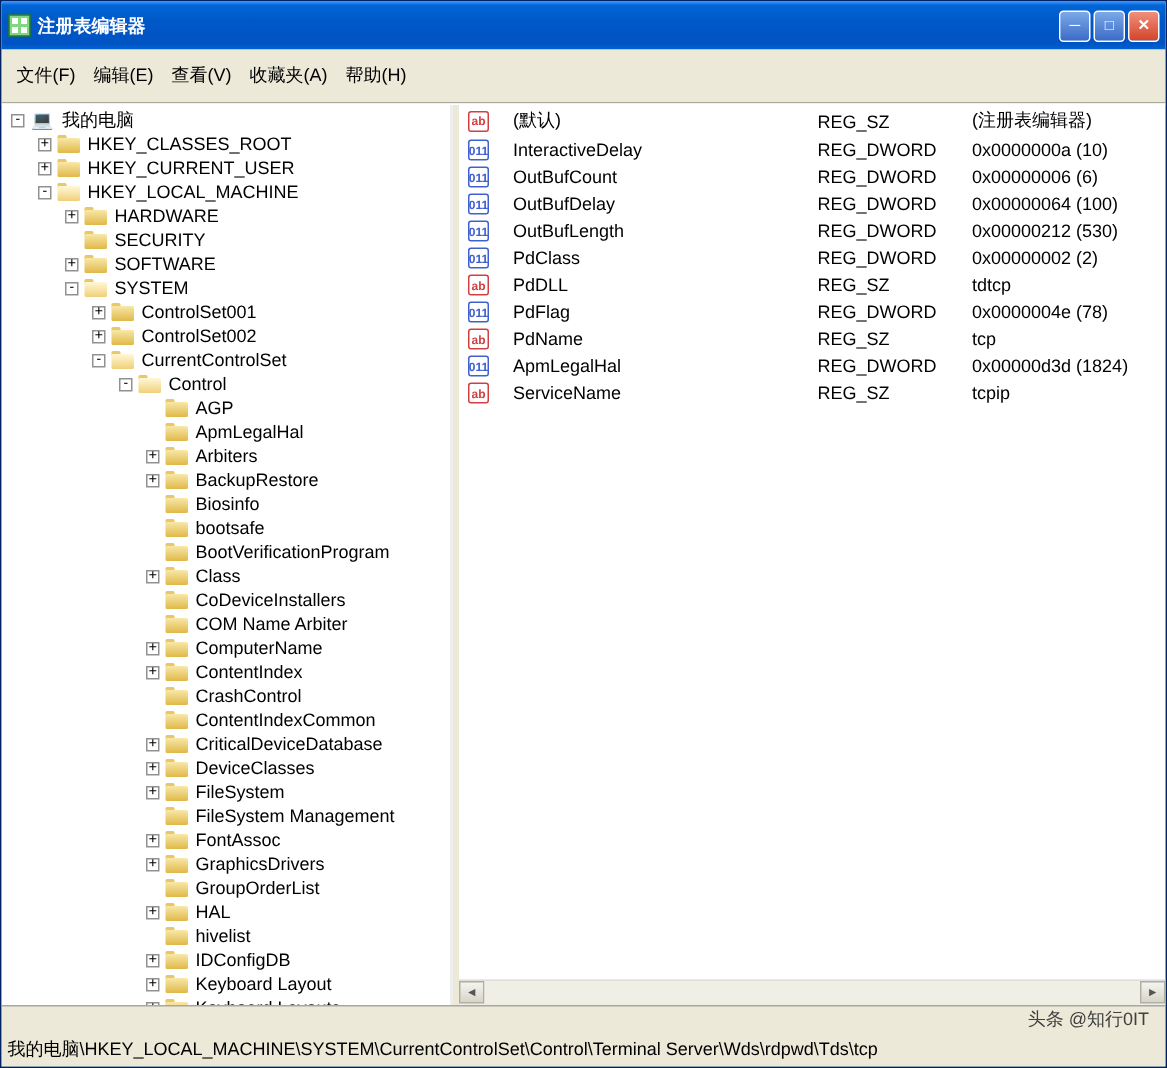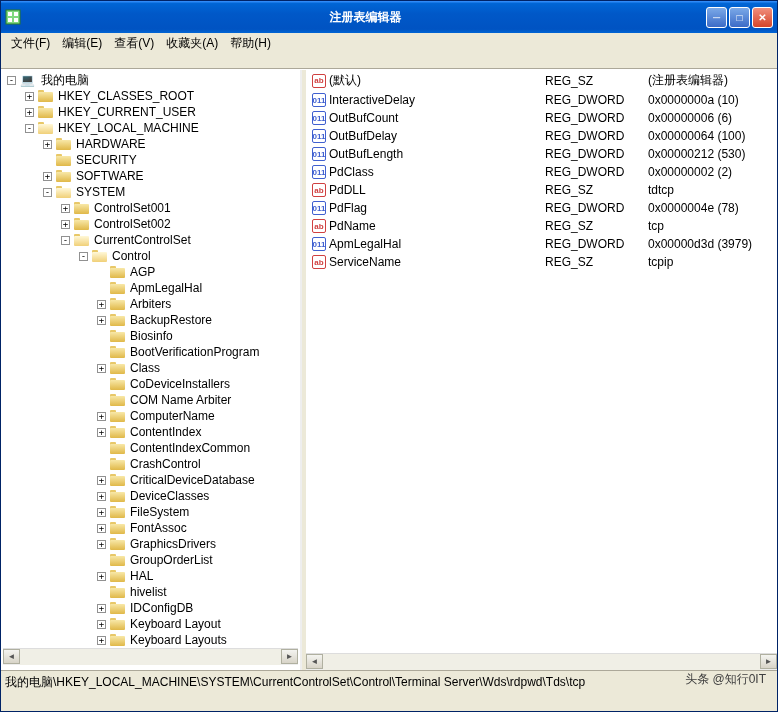--- a/index.html
+++ b/index.html
@@ -1,34 +1,34 @@
 <!DOCTYPE html>
 <html><head>
 <meta charset="utf-8">
 <style>
 * { margin: 0; padding: 0; box-sizing: border-box; font-family: "SimSun", "宋体", "Tahoma", sans-serif; font-size: 12px; }
 body { width: 778px; height: 712px; background: #ece9d8; overflow: hidden; display: flex; flex-direction: column; border: 1px solid #002366; }
-.titlebar { height: 32px; background: linear-gradient(to bottom, #3a93ff 0%, #0065d5 8%, #0058c8 40%, #0053c2 88%, #0065d5 100%); display: flex; align-items: center; padding: 16px 4px; color: #fff; text-align: center; }
+.titlebar { height: 32px; background: linear-gradient(to bottom, #3a93ff 0%, #0065d5 8%, #0058c8 40%, #0053c2 88%, #0065d5 100%); display: flex; align-items: center; padding: 16px 4px; color: #fff; }
 .titlebar .app-icon { width: 16px; height: 16px; margin-right: 4px; display: inline-flex; align-items: center; justify-content: center; }
 .titlebar .title-text { flex: 1; font-weight: bold; font-size: 12px; }
 .winbtns { display: flex; gap: 2px; }
 .winbtn { width: 21px; height: 21px; border: 1px solid #fff; border-radius: 3px; background: linear-gradient(to bottom, #7ba9e8, #3c6bc7); color: #fff; display: flex; align-items: center; justify-content: center; font-family: Tahoma; font-size: 10px; font-weight: bold; cursor: pointer; }
 .winbtn.close { background: linear-gradient(to bottom, #f08f7d, #d4442a); }
-.menubar { height: 36px; background: #ece9d8; display: flex; padding: 0 4px; border-bottom: 1px solid #aca899; }
+.menubar { height: 36px; background: #ece9d8; display: flex; align-items: center; padding: 16px 4px; border-bottom: 1px solid #aca899; }
 .menuitem { padding: 2px 6px; cursor: pointer; }
 .content { flex: 1; display: flex; background: #fff; border-top: 1px solid #fff; min-height: 0; }
 .tree-pane { width: 301px; overflow: auto; border-right: 2px inset #eee; padding: 2px; }
 .splitter { width: 4px; background: #ece9d8; cursor: col-resize; }
 .list-pane { flex: 1; display: flex; flex-direction: column; overflow: hidden; }
 .list-header { display: flex; background: #ece9d8; border-bottom: 1px solid #cac6b8; }
 .list-header .col { padding: 3px 6px; border-right: 1px solid #cac6b8; background: linear-gradient(to bottom, #fff, #ece9d8); cursor: pointer; white-space: nowrap; overflow: hidden; }
 .list-body { flex: 1; overflow: auto; }
 .list-row { display: flex; padding: 1px 0; white-space: nowrap; }
-.list-row .cell { padding: 1px 6px; overflow: hidden; white-space: nowrap; display: flex; align-items: center; gap: 3px; }
-.statusbar { height: 20px; background: #ece9d8; border-top: 1px solid #aca899; padding: 20px 4px; display: flex; align-items: flex-end; }
+.list-row .cell { padding: 1px 6px; overflow: hidden; white-space: nowrap; display: flex; align-items: center; gap: 16px; }
+.statusbar { height: 20px; background: #ece9d8; border-top: 1px solid #aca899; padding: 20px 4px; display: flex; align-items: flex-start; }
 .tree .node { display: flex; align-items: center; height: 16px; padding: 1px 0; }
 .tree .indent { display: inline-block; width: 18px; height: 14px; text-align: center; }
 .expander { width: 9px; height: 9px; border: 1px solid #919191; background: #fff; display: inline-flex; align-items: center; justify-content: center; font-size: 9px; line-height: 7px; font-family: monospace; color: #000; cursor: pointer; margin: 0 4px 0 4px; }
 .expander.none { border: none; background: none; }
 .folder-icon { width: 15px; height: 12px; margin-right: 3px; display: inline-block; position: relative; }
 .folder-icon::before { content: ""; position: absolute; top: 0; left: 0; width: 6px; height: 3px; background: #e8c868; border-radius: 1px 1px 0 0; }
 .folder-icon::after { content: ""; position: absolute; top: 2px; left: 0; width: 15px; height: 10px; background: linear-gradient(to bottom, #f8e8a8, #e0b848); border-radius: 1px; }
 .folder-icon.open::after { background: linear-gradient(to bottom, #fff8d8, #f0d078); }
 .pc-icon { width: 16px; height: 14px; margin-right: 3px; display: inline-flex; align-items: center; justify-content: center; font-size: 12px; }
 .reg-icon { width: 14px; height: 14px; display: inline-flex; align-items: center; justify-content: center; font-size: 8px; font-weight: bold; border-radius: 2px; flex-shrink: 0; }
@@ -210,20 +210,30 @@
           <span class="node-label">Biosinfo</span>
         </div>
         <div class="node">
           <span class="indent"></span>
           <span class="indent"></span>
           <span class="indent"></span>
           <span class="indent"></span>
           <span class="indent"></span>
           <span class="expander none"></span>
           <span class="folder-icon"></span>
+          <span class="node-label">bootsafe</span>
+        </div>
+        <div class="node">
+          <span class="indent"></span>
+          <span class="indent"></span>
+          <span class="indent"></span>
+          <span class="indent"></span>
+          <span class="indent"></span>
+          <span class="expander none"></span>
+          <span class="folder-icon"></span>
           <span class="node-label">BootVerificationProgram</span>
         </div>
         <div class="node">
           <span class="indent"></span>
           <span class="indent"></span>
           <span class="indent"></span>
           <span class="indent"></span>
           <span class="indent"></span>
           <span class="expander">+</span>
           <span class="folder-icon"></span>
@@ -270,38 +280,38 @@
           <span class="node-label">ContentIndex</span>
         </div>
         <div class="node">
           <span class="indent"></span>
           <span class="indent"></span>
           <span class="indent"></span>
           <span class="indent"></span>
           <span class="indent"></span>
           <span class="expander none"></span>
           <span class="folder-icon"></span>
+          <span class="node-label">CrashControl</span>
+        </div>
+        <div class="node">
+          <span class="indent"></span>
+          <span class="indent"></span>
+          <span class="indent"></span>
+          <span class="indent"></span>
+          <span class="indent"></span>
+          <span class="expander none"></span>
+          <span class="folder-icon"></span>
           <span class="node-label">ContentIndexCommon</span>
         </div>
         <div class="node">
           <span class="indent"></span>
           <span class="indent"></span>
           <span class="indent"></span>
           <span class="indent"></span>
           <span class="indent"></span>
-          <span class="expander none"></span>
-          <span class="folder-icon"></span>
-          <span class="node-label">CrashControl</span>
-        </div>
-        <div class="node">
-          <span class="indent"></span>
-          <span class="indent"></span>
-          <span class="indent"></span>
-          <span class="indent"></span>
-          <span class="indent"></span>
           <span class="expander">+</span>
           <span class="folder-icon"></span>
           <span class="node-label">CriticalDeviceDatabase</span>
         </div>
         <div class="node">
           <span class="indent"></span>
           <span class="indent"></span>
           <span class="indent"></span>
           <span class="indent"></span>
           <span class="indent"></span>
@@ -311,20 +321,30 @@
         </div>
         <div class="node">
           <span class="indent"></span>
           <span class="indent"></span>
           <span class="indent"></span>
           <span class="indent"></span>
           <span class="indent"></span>
           <span class="expander">+</span>
           <span class="folder-icon"></span>
           <span class="node-label">FileSystem</span>
+        </div>
+        <div class="node">
+          <span class="indent"></span>
+          <span class="indent"></span>
+          <span class="indent"></span>
+          <span class="indent"></span>
+          <span class="indent"></span>
+          <span class="expander none"></span>
+          <span class="folder-icon"></span>
+          <span class="node-label">FileSystem Management</span>
         </div>
         <div class="node">
           <span class="indent"></span>
           <span class="indent"></span>
           <span class="indent"></span>
           <span class="indent"></span>
           <span class="indent"></span>
           <span class="expander">+</span>
           <span class="folder-icon"></span>
           <span class="node-label">FontAssoc</span>
@@ -480,21 +500,21 @@
           </div>
     <div class="cell col-type">REG_SZ</div>
     <div class="cell col-data">tcp</div>
   </div>
         <div class="list-row">
     <div class="cell col-name">
             <span class="reg-icon dw">011</span>
             <span>ApmLegalHal</span>
           </div>
     <div class="cell col-type">REG_DWORD</div>
-    <div class="cell col-data">0x00000d3d (3979)</div>
+    <div class="cell col-data">0x00000d3d (1824)</div>
   </div>
         <div class="list-row">
     <div class="cell col-name">
             <span class="reg-icon sz">ab</span>
             <span>ServiceName</span>
           </div>
     <div class="cell col-type">REG_SZ</div>
     <div class="cell col-data">tcpip</div>
   </div>
       </div>

